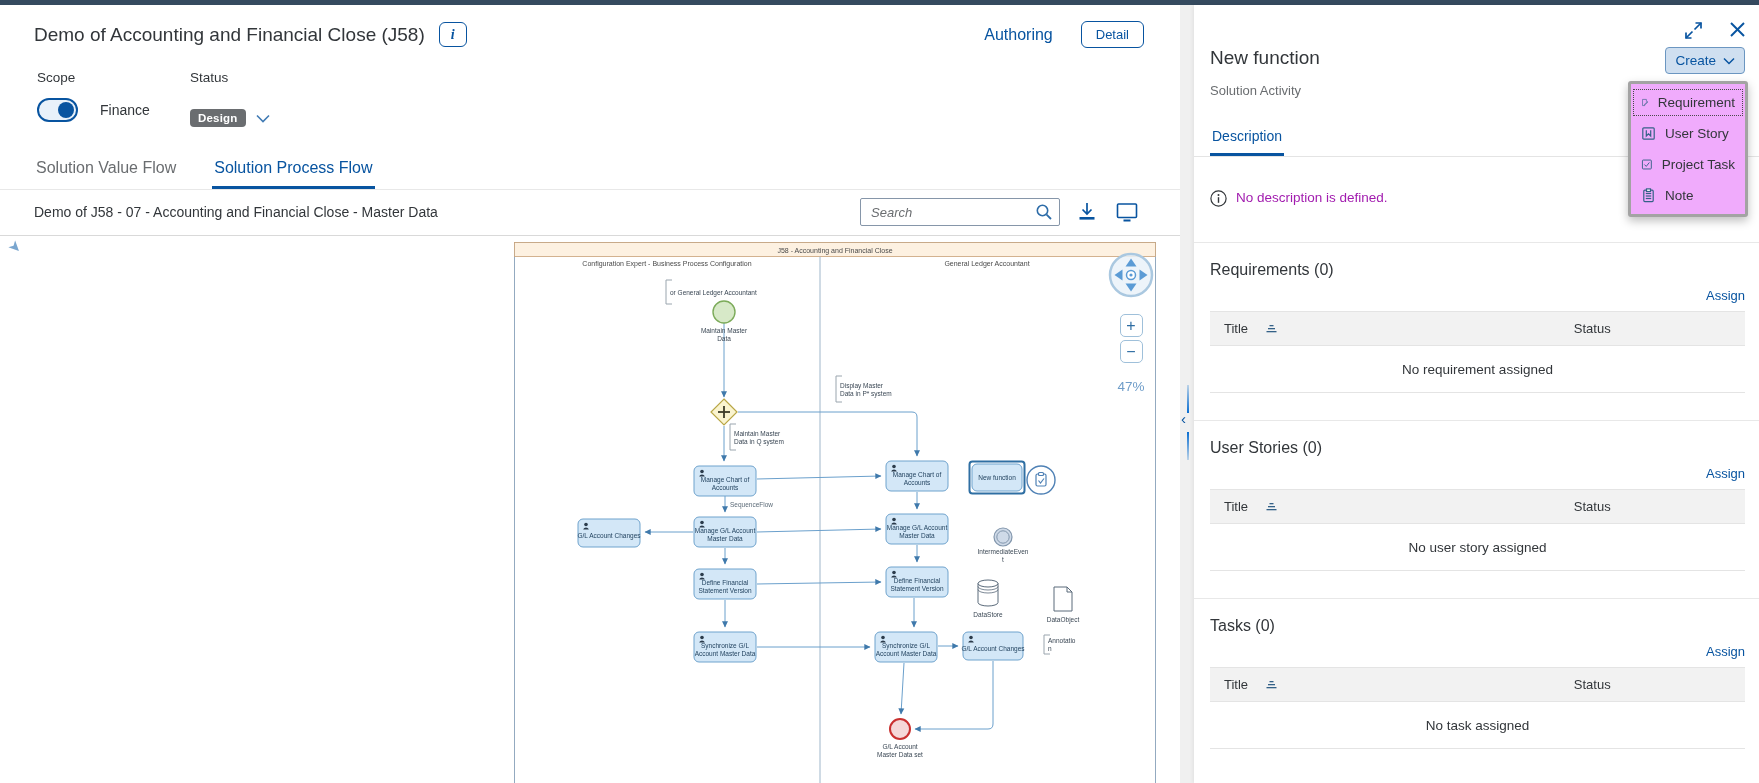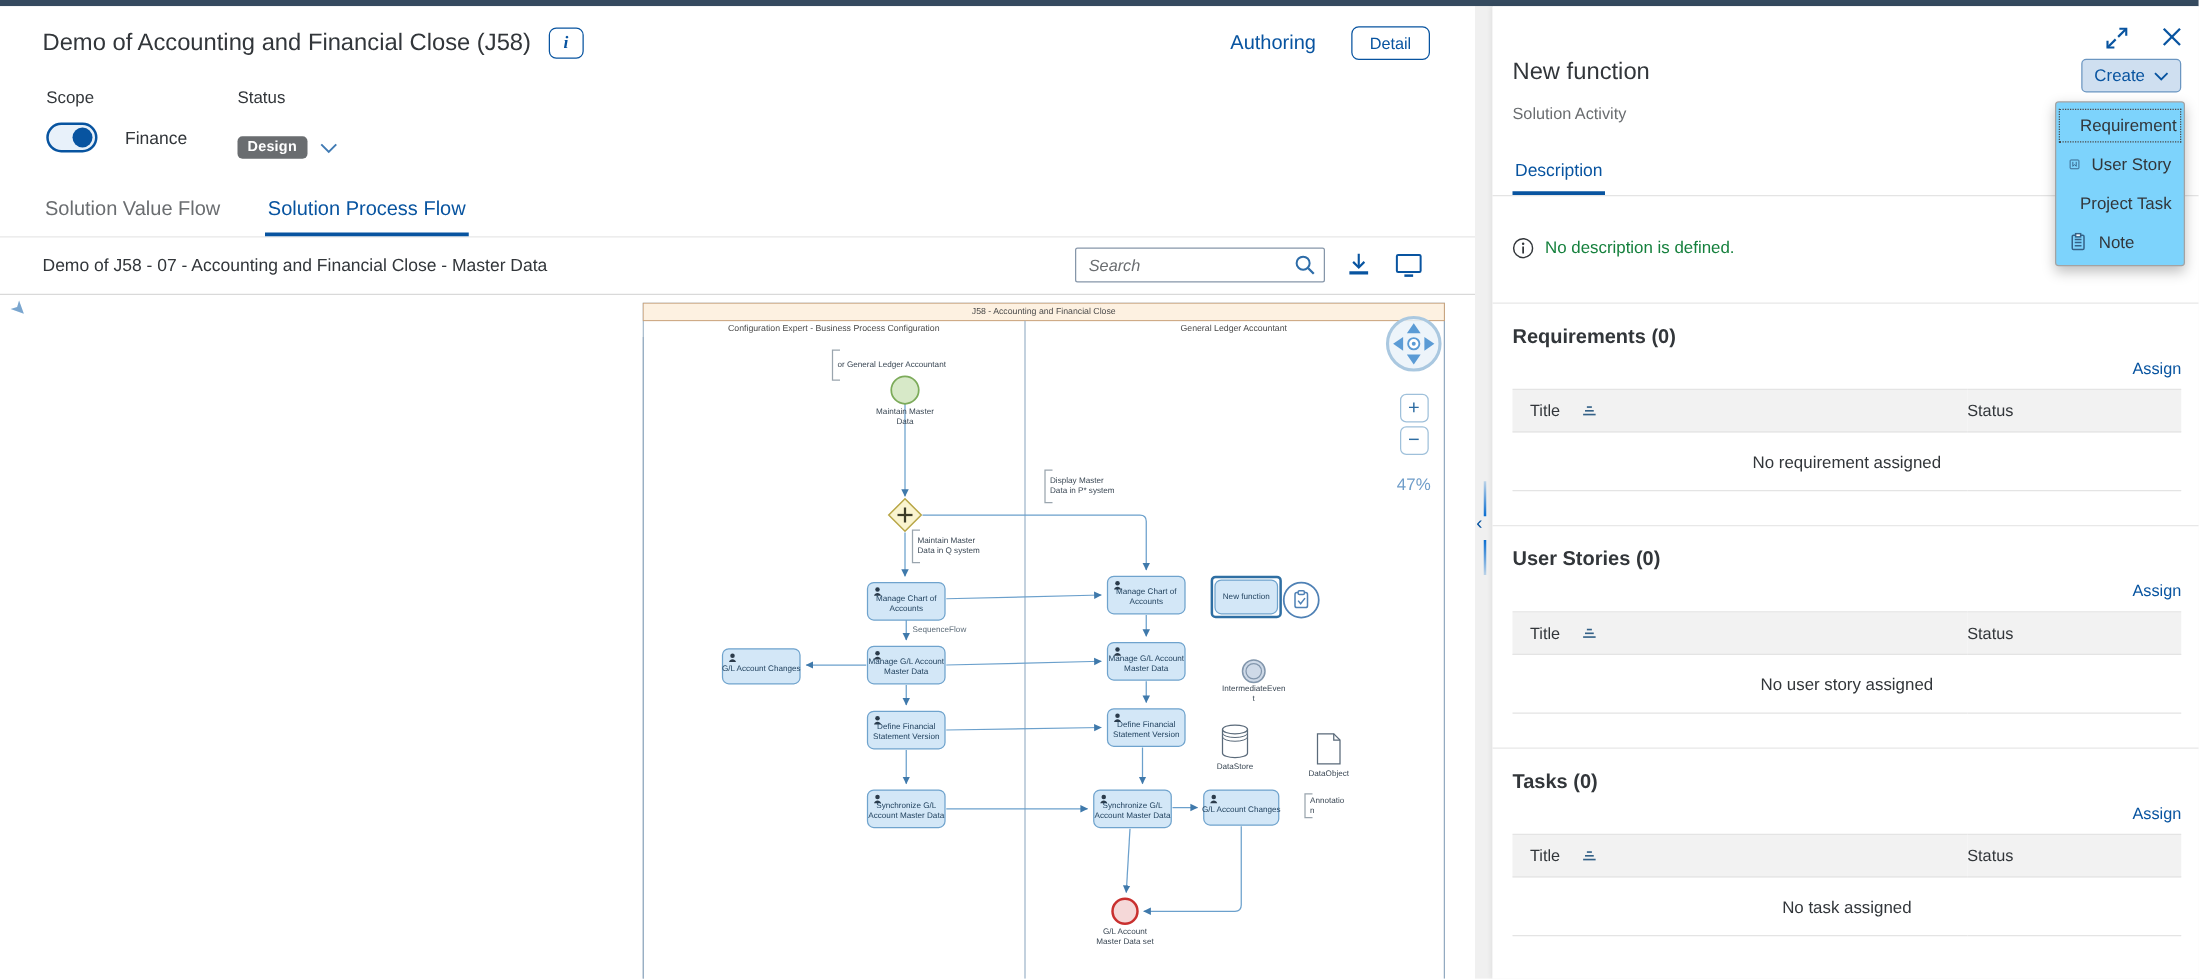--- a/index.html
+++ b/index.html
@@ -72,36 +72,36 @@
   .panel-icons { position:absolute; top:16px; right:12px; display:flex; gap:24px; }
   .icon-btn { background:transparent; border:none; cursor:pointer; width:20px; height:20px; padding:0; }
   .panel-head { padding:42px 14px 0 16px; display:flex; align-items:flex-start; }
   .panel-title { font-size:19px; font-weight:400; color:#32363a; }
   .create-btn { margin-left:auto; height:27px; padding:0 9px; background:#cfdff0; border:1px solid #6b96c1;
     border-radius:4px; color:#0854a0; font-size:13.5px; cursor:pointer; display:flex; align-items:center; gap:7px; }
   .panel-subtitle { padding:9px 16px 0; font-size:13px; color:#6a6d70; }
   .panel-tabs { margin-top:26px; padding:0 16px; border-bottom:1px solid #e4e4e4; }
   .panel-tab { display:inline-block; font-size:14px; color:#0854a0; padding:4px 2px 9px; border-bottom:3px solid #0854a0; cursor:pointer; }
   .desc-body { padding:33px 16px 0; display:flex; align-items:center; gap:9px; height:85px; align-items:flex-start; }
-  .desc-text { font-size:13.5px; color:#15803d; }
+  .desc-text { font-size:13.5px; color:#a21caf; }
 
   .sec { border-top:1px solid #e8e8e8; padding:18px 14px 27px 16px; }
-  .sec h3 { font-size:16px; font-weight:700; color:#32363a; }
+  .sec h3 { font-size:16px; font-weight:400; color:#32363a; }
   .sec .assign-row { text-align:right; margin:7px 0 7px; }
   .assign-link { color:#0854a0; font-size:13px; text-decoration:none; cursor:pointer; }
   .sec table { width:100%; border-collapse:collapse; }
   .sec thead th { background:#f2f2f2; border-top:1px solid #e4e4e4; border-bottom:1px solid #e4e4e4;
     height:34px; font-weight:400; font-size:13px; color:#32363a; text-align:left; }
   .sec thead th.col-title { width:68%; padding-left:14px; }
   .sec thead th .th-inner { display:inline-flex; align-items:center; gap:18px; }
   .sec tbody td { height:47px; text-align:center; font-size:13.5px; color:#32363a; border-bottom:1px solid #e4e4e4; }
 
   
-  .create-menu { position:absolute; top:76px; right:11px; width:104px; background:#7dd3fc;
-    border:1px solid #a3a3a3; border-radius:3px; box-shadow:0 4px 10px rgba(0,0,0,.25); padding:3px 0; z-index:10; }
+  .create-menu { position:absolute; top:76px; right:11px; width:120px; background:#f0abfc;
+    border:3px solid #a3a3a3; border-radius:3px; box-shadow:0 4px 10px rgba(0,0,0,.25); padding:3px 0; z-index:10; }
   .menu-item { display:flex; align-items:center; gap:9px; height:31px; padding:0 10px; font-size:13.5px;
     color:#32363a; cursor:pointer; white-space:nowrap; }
   .menu-item.focused { outline:1px dotted #4a4a4a; outline-offset:-3px; }
 </style>
 </head>
 <body>
 
 <div class="shell-bar"></div>
 <div class="app">
 

